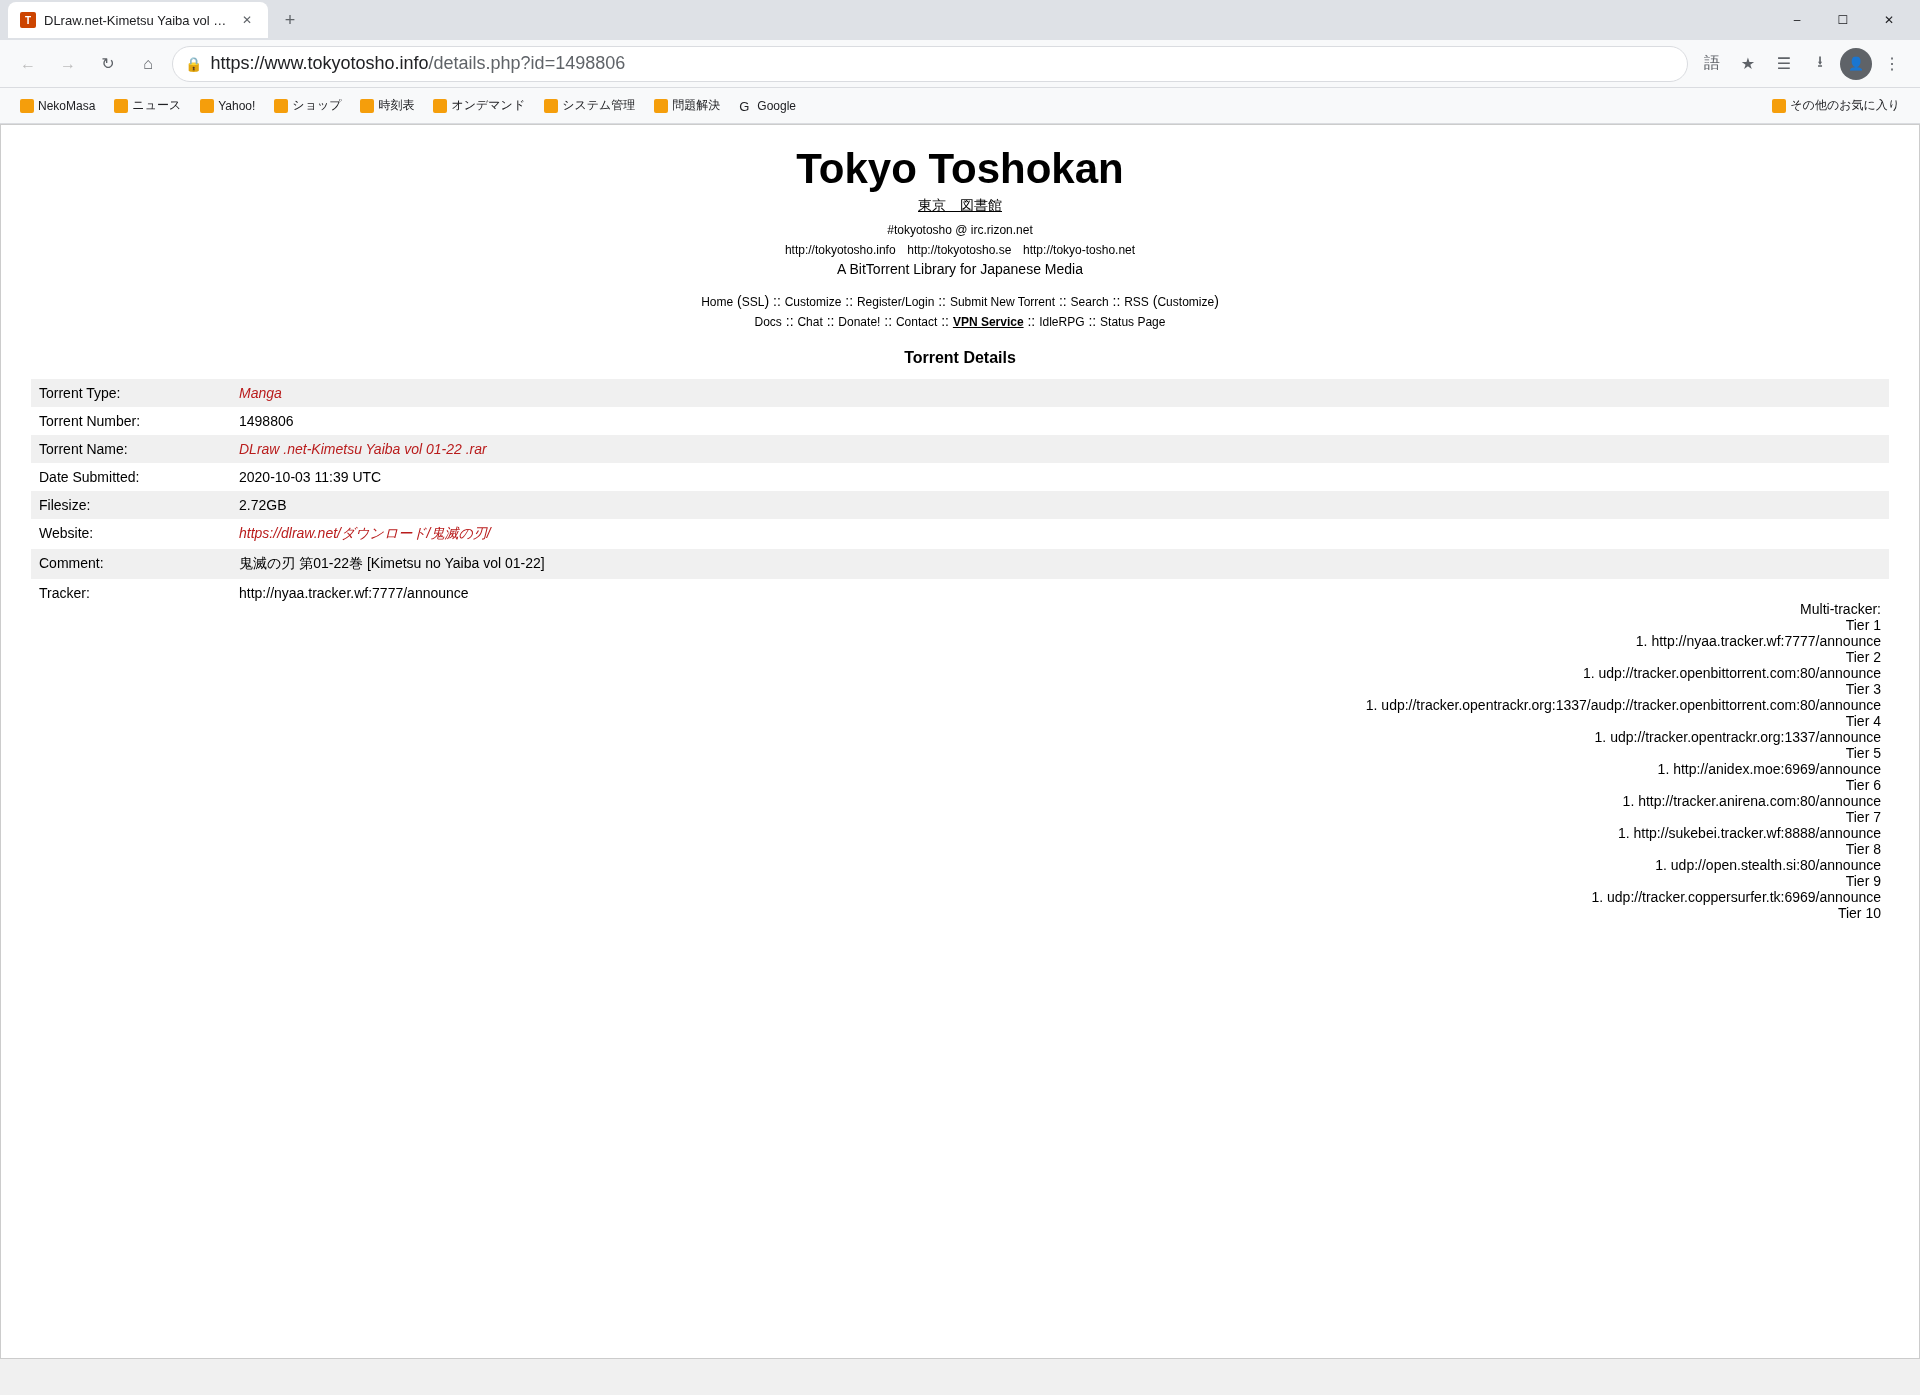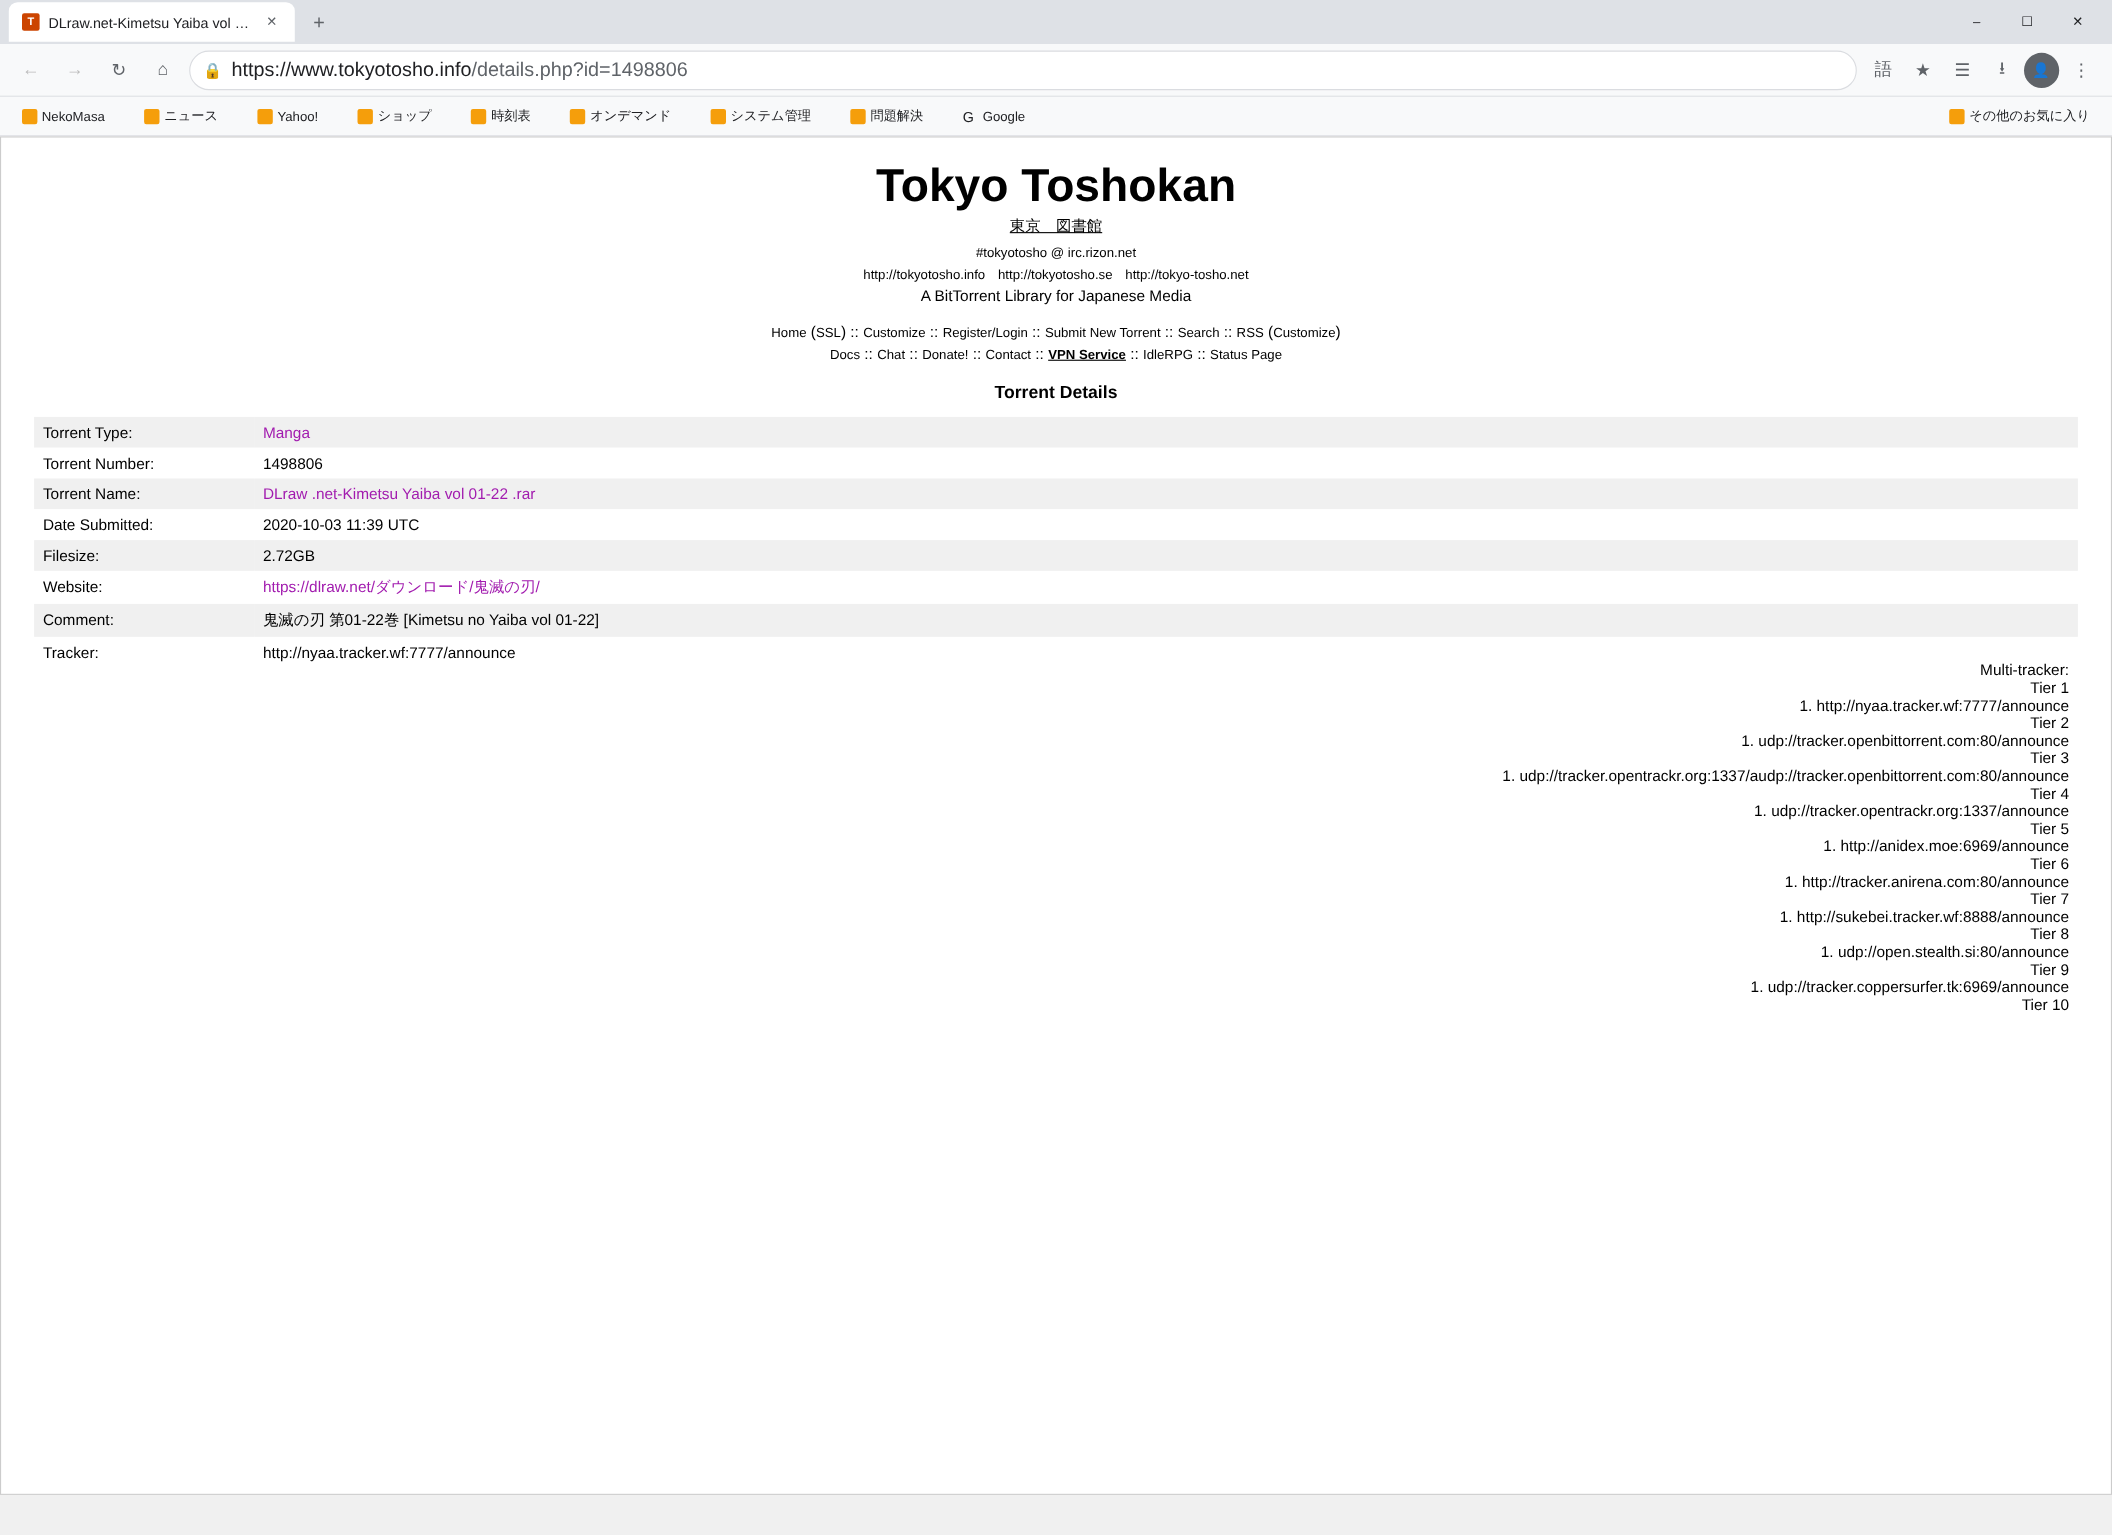--- a/index.html
+++ b/index.html
@@ -19,21 +19,21 @@
     .nav-bar { display: flex; align-items: center; height: 48px; background: #f8f9fa; padding: 0 12px; gap: 8px; border-bottom: 1px solid #dadce0; }
     .nav-btn { width: 32px; height: 32px; border-radius: 50%; display: flex; align-items: center; justify-content: center; cursor: pointer; color: #5f6368; font-size: 16px; }
     .nav-btn.disabled { color: #bdbdbd; cursor: default; }
     .address-bar { flex: 1; height: 36px; background: white; border: 1px solid #dadce0; border-radius: 18px; display: flex; align-items: center; padding: 0 12px; gap: 8px; font-size: 14px; color: #202124; }
     .address-lock { color: #5f6368; font-size: 14px; }
     .address-text { flex: 1; font-size: 18px; color: #202124; }
     .address-text .host { color: #202124; }
     .address-text .path { color: #5f6368; }
     .nav-actions { display: flex; gap: 4px; }
 
-    .bookmarks-bar { display: flex; align-items: center; height: 36px; background: #f8f9fa; padding: 0 12px; gap: 20px; border-bottom: 1px solid #dadce0; overflow: hidden; }
+    .bookmarks-bar { display: flex; align-items: center; height: 36px; background: #f8f9fa; padding: 0 12px; gap: 3px; border-bottom: 1px solid #dadce0; overflow: hidden; }
     .bookmark-item { display: flex; align-items: center; gap: 4px; padding: 4px 8px; border-radius: 4px; cursor: pointer; font-size: 12px; color: #202124; white-space: nowrap; }
     .bookmark-icon { width: 14px; height: 14px; background: #f59e0b; border-radius: 2px; flex-shrink: 0; }
     .bookmark-icon.google { background: transparent; font-size: 13px; }
 
     
     .page-content { background: white; margin: 0; padding: 20px 30px 30px; min-height: calc(1395px - 160px); border: 1px solid #ccc; }
 
     .site-title { text-align: center; font-size: 42px; font-weight: bold; margin-bottom: 4px; color: #000; }
     .site-subtitle { text-align: center; font-size: 14px; color: #000; margin-bottom: 6px; text-decoration: underline; }
     .site-links { text-align: center; margin-bottom: 4px; }
@@ -43,21 +43,21 @@
     .nav-links .separator { color: #000; }
 
     .section-title { text-align: center; font-size: 16px; font-weight: bold; margin: 20px 0 12px; }
 
     .torrent-table { width: 100%; border-collapse: collapse; }
     .torrent-table tr:nth-child(odd) { background: #f0f0f0; }
     .torrent-table tr:nth-child(even) { background: #ffffff; }
     .torrent-table td { padding: 6px 8px; font-size: 14px; vertical-align: top; }
     .torrent-table td:first-child { width: 200px; font-weight: normal; color: #000; }
     .torrent-table td:last-child { color: #000; }
-    .torrent-table td a { color: #a21caf; text-decoration: none; }
+    .torrent-table td a { color: #b91c1c; text-decoration: none; font-style: italic; }
     .tracker-section { font-size: 14px; text-align: right; }
     .tier-item { margin-left: 20px; }
     .tracker-url { margin-left: 40px; }
   </style>
 </head>
 <body>
 
 <div class="browser-chrome">
 
   <div class="title-bar">

